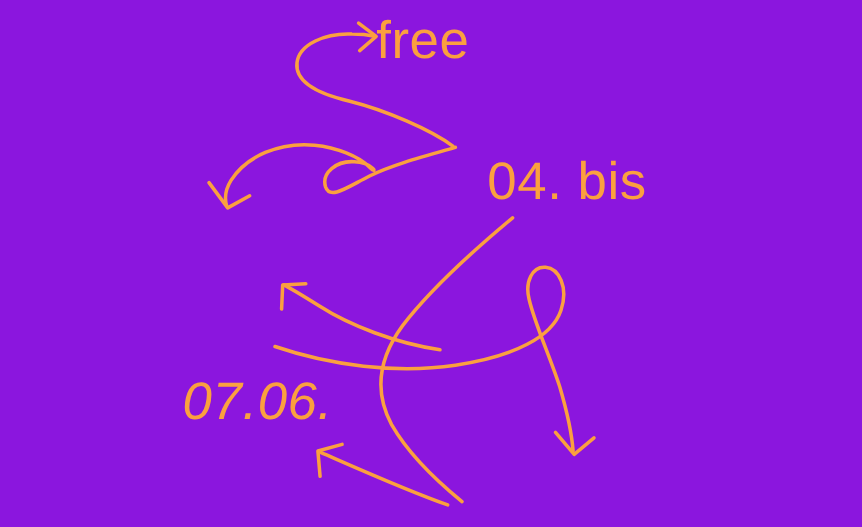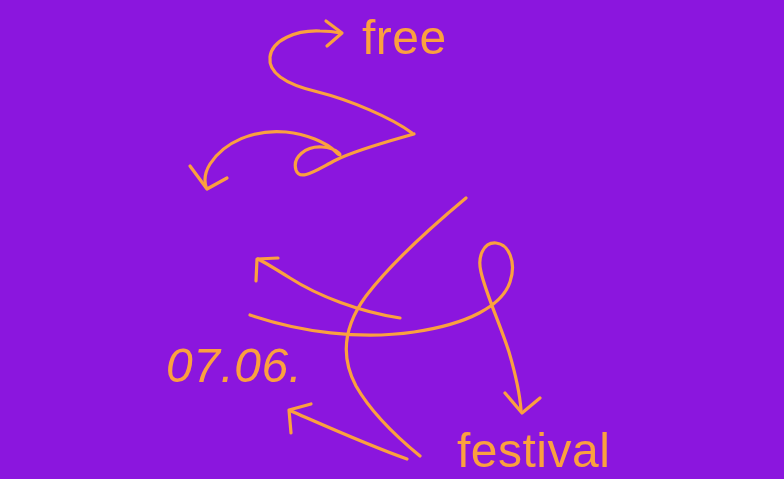--- a/index.html
+++ b/index.html
@@ -33,21 +33,21 @@
     position: absolute;
     color: #FBA03F;
     font-family: "Liberation Sans", sans-serif;
     font-weight: 300;
     font-size: 48px;
     line-height: 1;
     letter-spacing: 0.5px;
     white-space: nowrap;
     -webkit-font-smoothing: antialiased;
   }
-  #word-free     { left: 362px; top: 14px;  }
+  #word-free     { left: 342px; top: 14px;  }
   #word-bis      { left: 443px; top: 142px; }
   #word-flow     { left: 165px; top: 196px; }
   #word-date     { left: 166px; top: 342px; font-style: italic; }
   #word-festival { left: 457px; top: 427px; }
 </style>
 </head>
 <body>
 
 <div id="poster">
 
@@ -102,19 +102,19 @@
       <g>
         <path d="M 407,459 C 370,446 330,428 291,411"></path>
         <path d="M 291,433 L 289,410 L 311,404"></path>
       </g>
 
     </g>
   </svg>
 
   <div class="word" id="word-free">free</div>
 
+  <div class="word" id="word-bis">04. bis</div>
 
 
   <div class="word" id="word-date">07.06.</div>
 
-  <div class="word" id="word-festival">festival</div>
 
 </div>
 
 </body></html>

